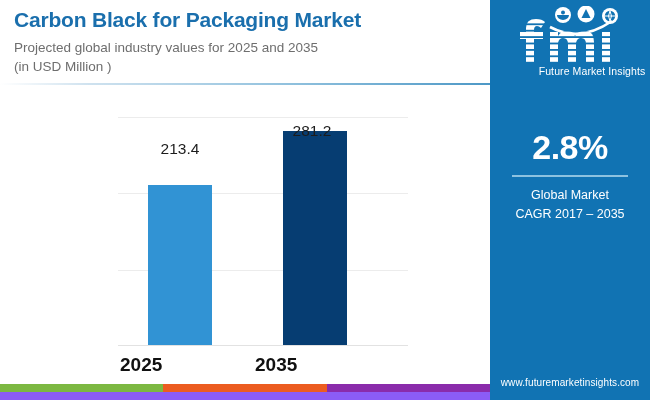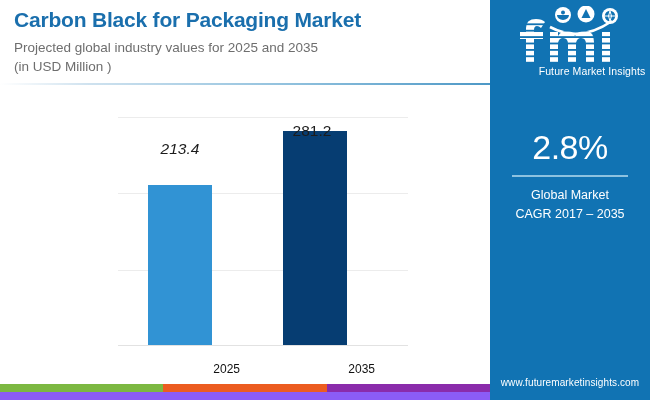--- a/index.html
+++ b/index.html
@@ -94,23 +94,23 @@
     width: 120px;
     text-align: center;
     font-size: 15.5px;
     color: #1c1c1c;
     font-weight: normal;
   }
   .cat-label {
     position: absolute;
     bottom: 16px;
     width: 120px;
-    text-align: right;
-    font-size: 12px;
-    font-weight: normal;
+    text-align: left;
+    font-size: 19px;
+    font-weight: bold;
     color: #111111;
   }
 
   
   .right-pane {
     position: absolute;
     left: 490px;
     top: 0;
     width: 160px;
     height: 400px;
@@ -137,21 +137,21 @@
   }
   .cagr-block {
     position: absolute;
     left: 0;
     top: 128px;
     width: 160px;
     text-align: center;
   }
   .cagr-value {
     font-size: 34px;
-    font-weight: normal;
+    font-weight: bold;
     color: #ffffff;
     letter-spacing: -0.5px;
   }
   .cagr-divider {
     width: 116px;
     height: 2px;
     background: #8dc2e0;
     margin: 8px auto 9px auto;
   }
   .cagr-line {
@@ -199,21 +199,21 @@
 
     <div class="plot">
       <div class="gridline" style="top:33px;"></div>
       <div class="gridline" style="top:109px;"></div>
       <div class="gridline" style="top:186px;"></div>
       <div class="axis-baseline" style="top:261px;"></div>
 
       <div class="bar bar-2025" style="height:160px;"></div>
       <div class="bar bar-2035" style="height:214px;"></div>
 
-      <div class="bar-value" style="left:120px; top:56px;font-style:italic;">213.4</div>
+      <div class="bar-value" style="left:120px; top:56px;">213.4</div>
       <div class="bar-value" style="left:252px; top:2px;margin-top:36px;">281.2</div>
 
       <div class="cat-label" style="left:120px;">2025</div>
       <div class="cat-label" style="left:255px;">2035</div>
     </div>
 
     <div class="bottom-strip">
       <div class="strip-seg" style="background:#7cb842;"></div>
       <div class="strip-seg" style="background:#ec5c20;"></div>
       <div class="strip-seg" style="background:#8a2bab;"></div>

